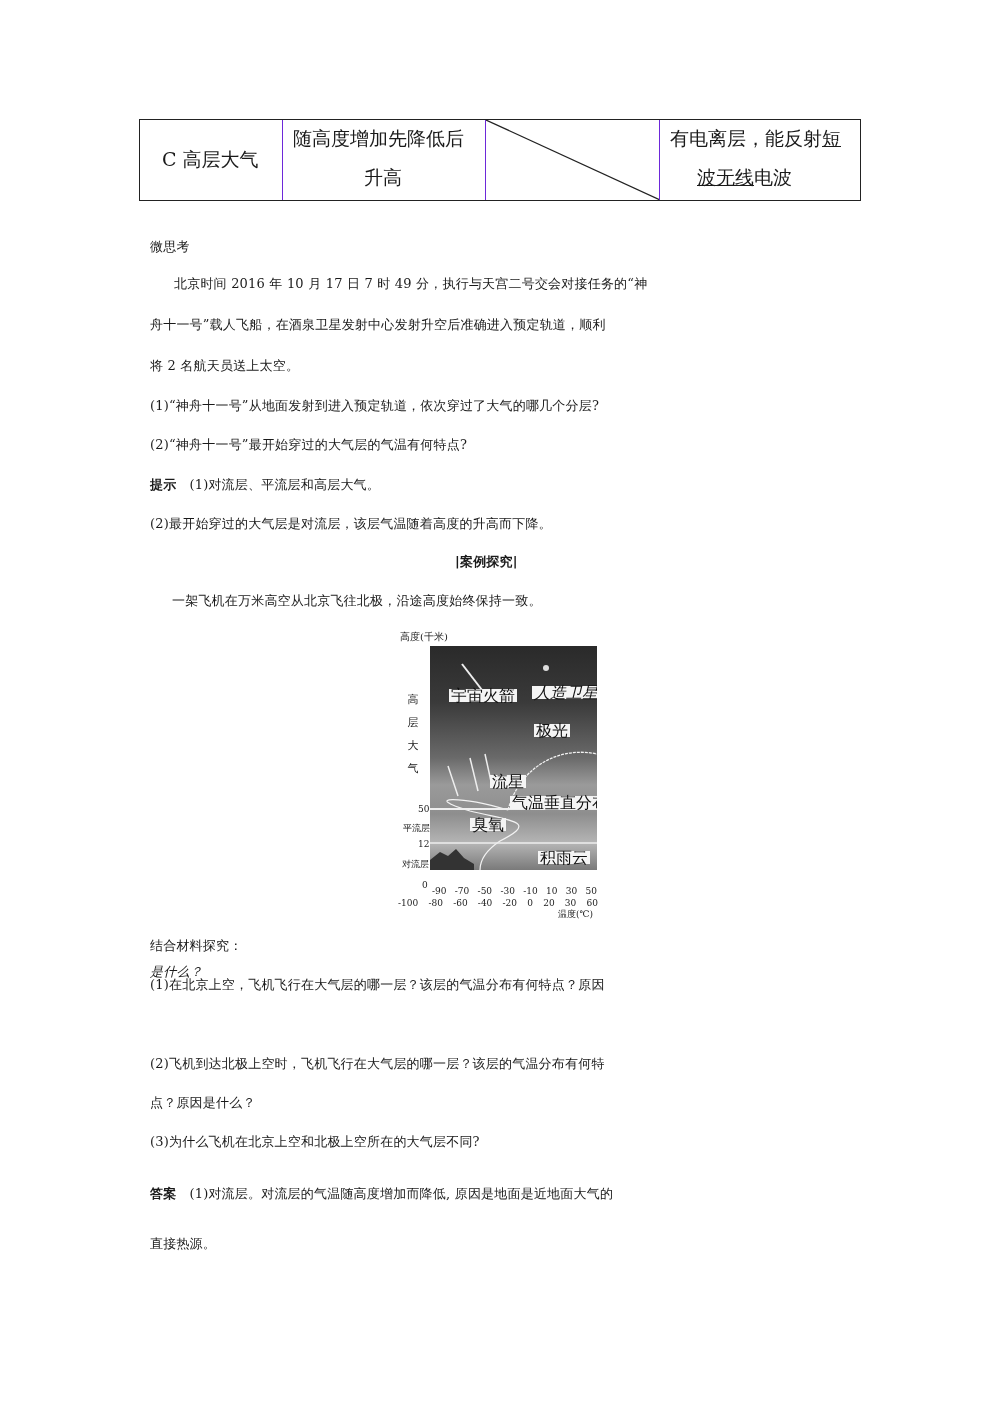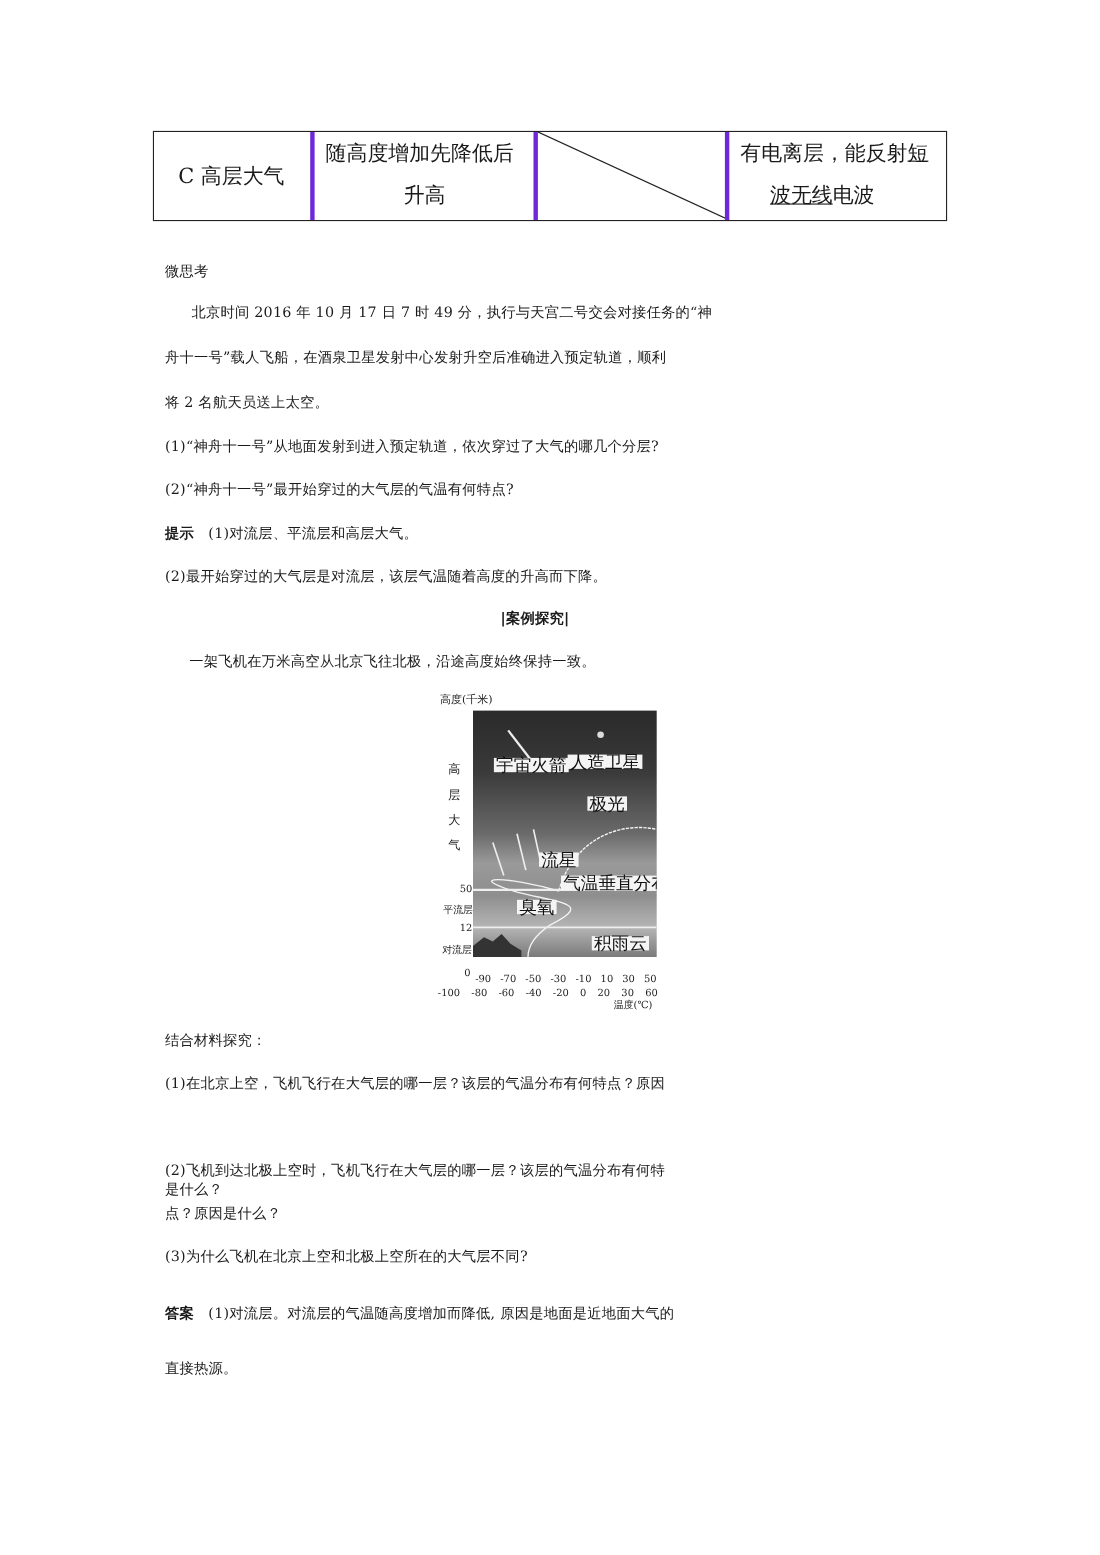--- a/index.html
+++ b/index.html
@@ -3,21 +3,21 @@
 <meta charset="utf-8">
 <style>
   html, body { margin:0; padding:0; background:#ffffff; }
   body { width:1000px; height:1414px; position:relative; overflow:hidden;
          font-family:"DejaVu Serif","Liberation Serif",serif; color:#1a1a1a; }
   .line { position:absolute; left:150px; font-size:13px; white-space:nowrap; letter-spacing:0.2px; }
   .bold { font-family:"DejaVu Sans","Liberation Sans",sans-serif; font-weight:bold; }
   
   .tbl { position:absolute; left:139px; top:119px; width:722px; height:80px;
          border-top:1.5px solid #222; border-bottom:1.5px solid #222; }
-  .cell { position:absolute; top:0; height:80px; border-left:4px solid #6d28d9; box-sizing:border-box;
+  .cell { position:absolute; top:0; height:80px; border-left:1px solid #6d28d9; box-sizing:border-box;
           font-size:19px; }
   .cell .t { position:absolute; white-space:nowrap; }
   .u { text-decoration:underline; }
   
   .fig { position:absolute; left:398px; top:628px; width:212px; height:292px; }
   .plot { position:absolute; left:32px; top:18px; width:167px; height:224px;
           background:linear-gradient(#2a2a2a 0%, #3a3a3a 25%, #6a6a6a 50%, #9a9a9a 62%, #8e8e8e 75%, #b5b5b5 88%, #7a7a7a 100%); overflow:hidden; }
   .fig .lbl { position:absolute; font-size:16px; background:#f4f4f4; color:#111; padding:0 2px; line-height:13px; white-space:nowrap; }
   .fig .axl { position:absolute; font-size:9px; color:#222; white-space:nowrap; line-height:10px; }
   .fig .vert { position:absolute; font-size:11px; color:#222; width:12px; line-height:23px; text-align:center; }
@@ -71,21 +71,21 @@
       <line x1="18" y1="120" x2="28" y2="150" stroke="#eee" stroke-width="1.5"></line>
       <line x1="40" y1="112" x2="48" y2="145" stroke="#eee" stroke-width="1.5"></line>
       <line x1="55" y1="108" x2="62" y2="140" stroke="#eee" stroke-width="1.5"></line>
       <path d="M78 164 C 90 120, 130 100, 167 108" fill="none" stroke="#f2f2f2" stroke-width="1.3" stroke-dasharray="3,1"></path>
       <path d="M78 164 C 30 150, -10 150, 40 165 C 80 175, 110 175, 70 195 C 55 205, 50 215, 50 224" fill="none" stroke="#f2f2f2" stroke-width="1.2"></path>
       <line x1="0" y1="163" x2="167" y2="163" stroke="#eee" stroke-width="2"></line>
       <line x1="0" y1="197" x2="167" y2="197" stroke="#eee" stroke-width="1.5"></line>
       <path d="M0 214 L10 206 L18 210 L26 203 L34 212 L44 218 L44 224 L0 224 Z" fill="#333"></path>
     </svg>
     <span class="lbl" style="left:19px;top:43px;">宇宙火箭</span>
-    <span class="lbl" style="left:86px;top:40px;">人造卫星</span>
+    <span class="lbl" style="left:102px;top:40px;font-style:italic;">人造卫星</span>
     <span class="lbl" style="left:104px;top:78px;">极光</span>
     <span class="lbl" style="left:60px;top:129px;">流星</span>
     <span class="lbl" style="left:80px;top:150px;">气温垂直分布</span>
     <span class="lbl" style="left:40px;top:172px;">臭氧</span>
     <span class="lbl" style="left:108px;top:205px;">积雨云</span>
   </div>
   <div class="vert" style="left:9px;top:60px;">高<br>层<br>大<br>气</div>
   <span class="axl" style="left:20px;top:176px;">50</span>
   <span class="axl" style="left:5px;top:195px;">平流层</span>
   <span class="axl" style="left:20px;top:211px;">12</span>
@@ -110,21 +110,21 @@
       <span>0</span>
       <span>20</span>
       <span>30</span>
       <span>60</span>
   </div>
   <span class="axl" style="left:160px;top:281px;">温度(℃)</span>
 </div>
 
 <div class="line" style="top:937px;">结合材料探究：</div>
 <div class="line" style="top:976px;">(1)在北京上空，飞机飞行在大气层的哪一层？该层的气温分布有何特点？原因</div>
-<div class="line" style="top:1072px;">是什么？</div>
+<div class="line" style="top:963px;font-style:italic;">是什么？</div>
 <div class="line" style="top:1055px;">(2)飞机到达北极上空时，飞机飞行在大气层的哪一层？该层的气温分布有何特</div>
 <div class="line" style="top:1094px;">点？原因是什么？</div>
 <div class="line" style="top:1133px;">(3)为什么飞机在北京上空和北极上空所在的大气层不同?</div>
 
 <div class="line" style="top:1185px;">
   <span class="bold">答案</span>&nbsp;&nbsp;&nbsp;<span>(1)对流层。对流层的气温随高度增加而降低, 原因是地面是近地面大气的</span>
 </div>
 <div class="line" style="top:1235px;">直接热源。</div>
 
 </body></html>

